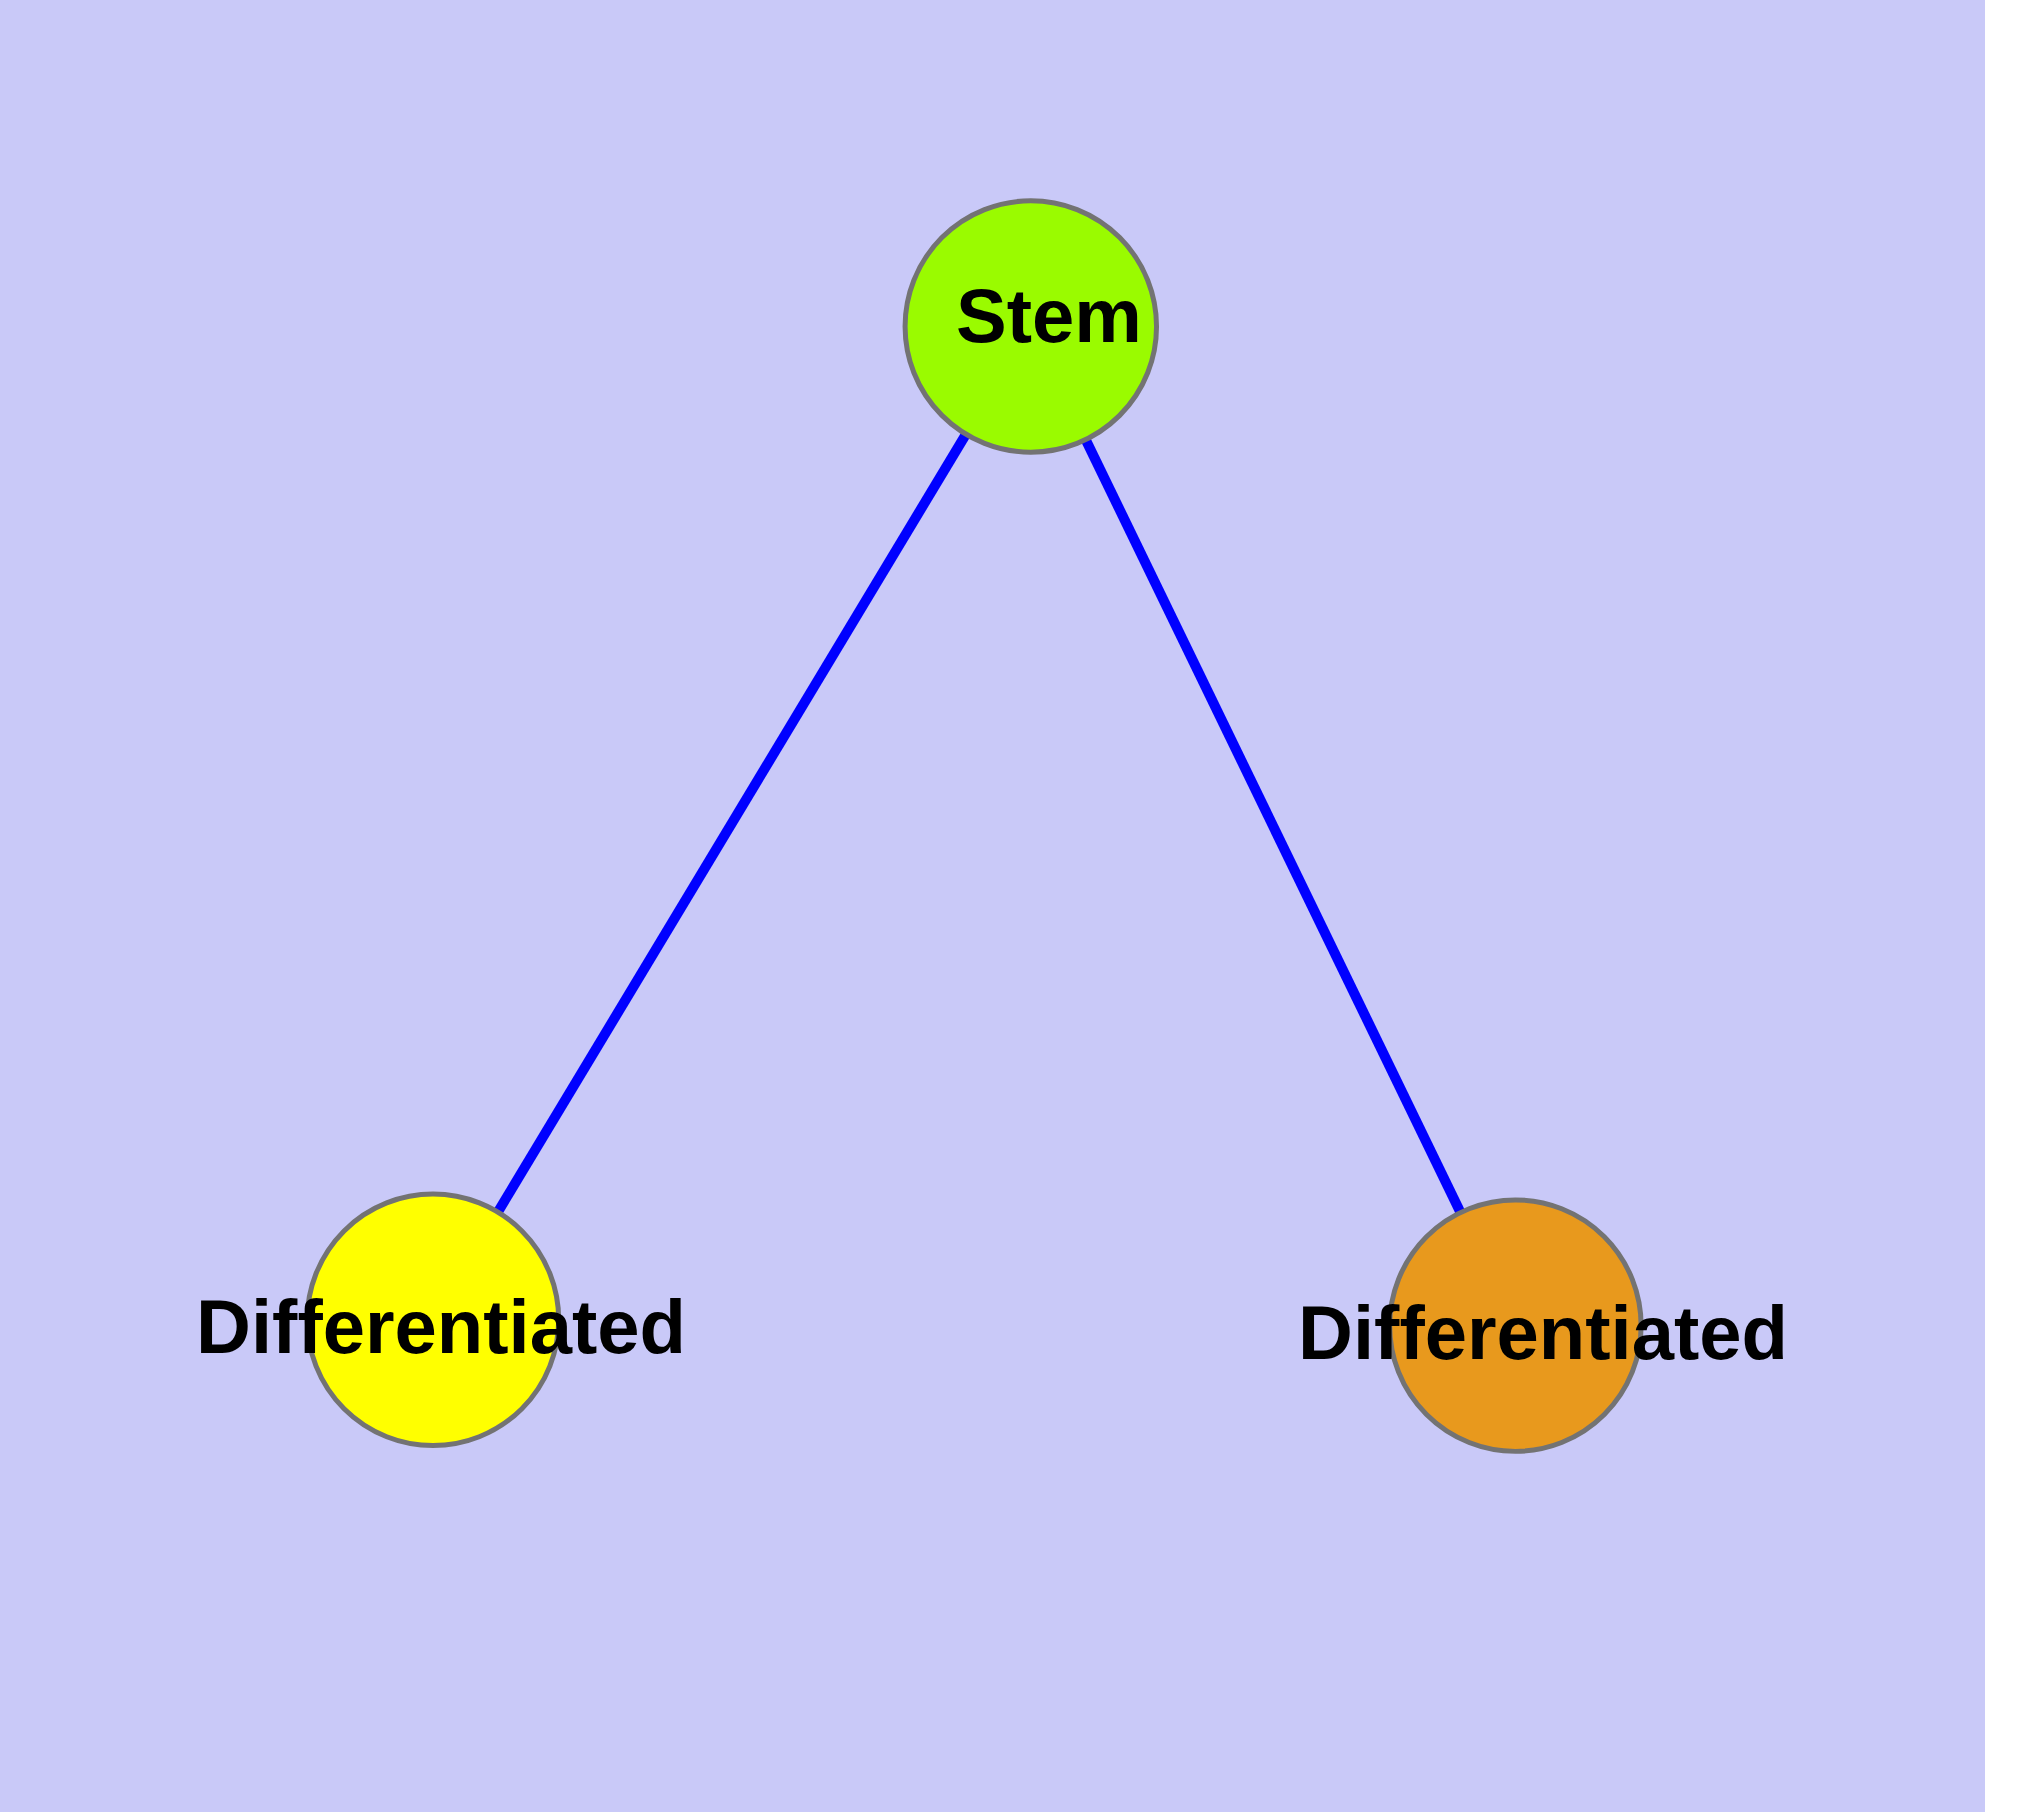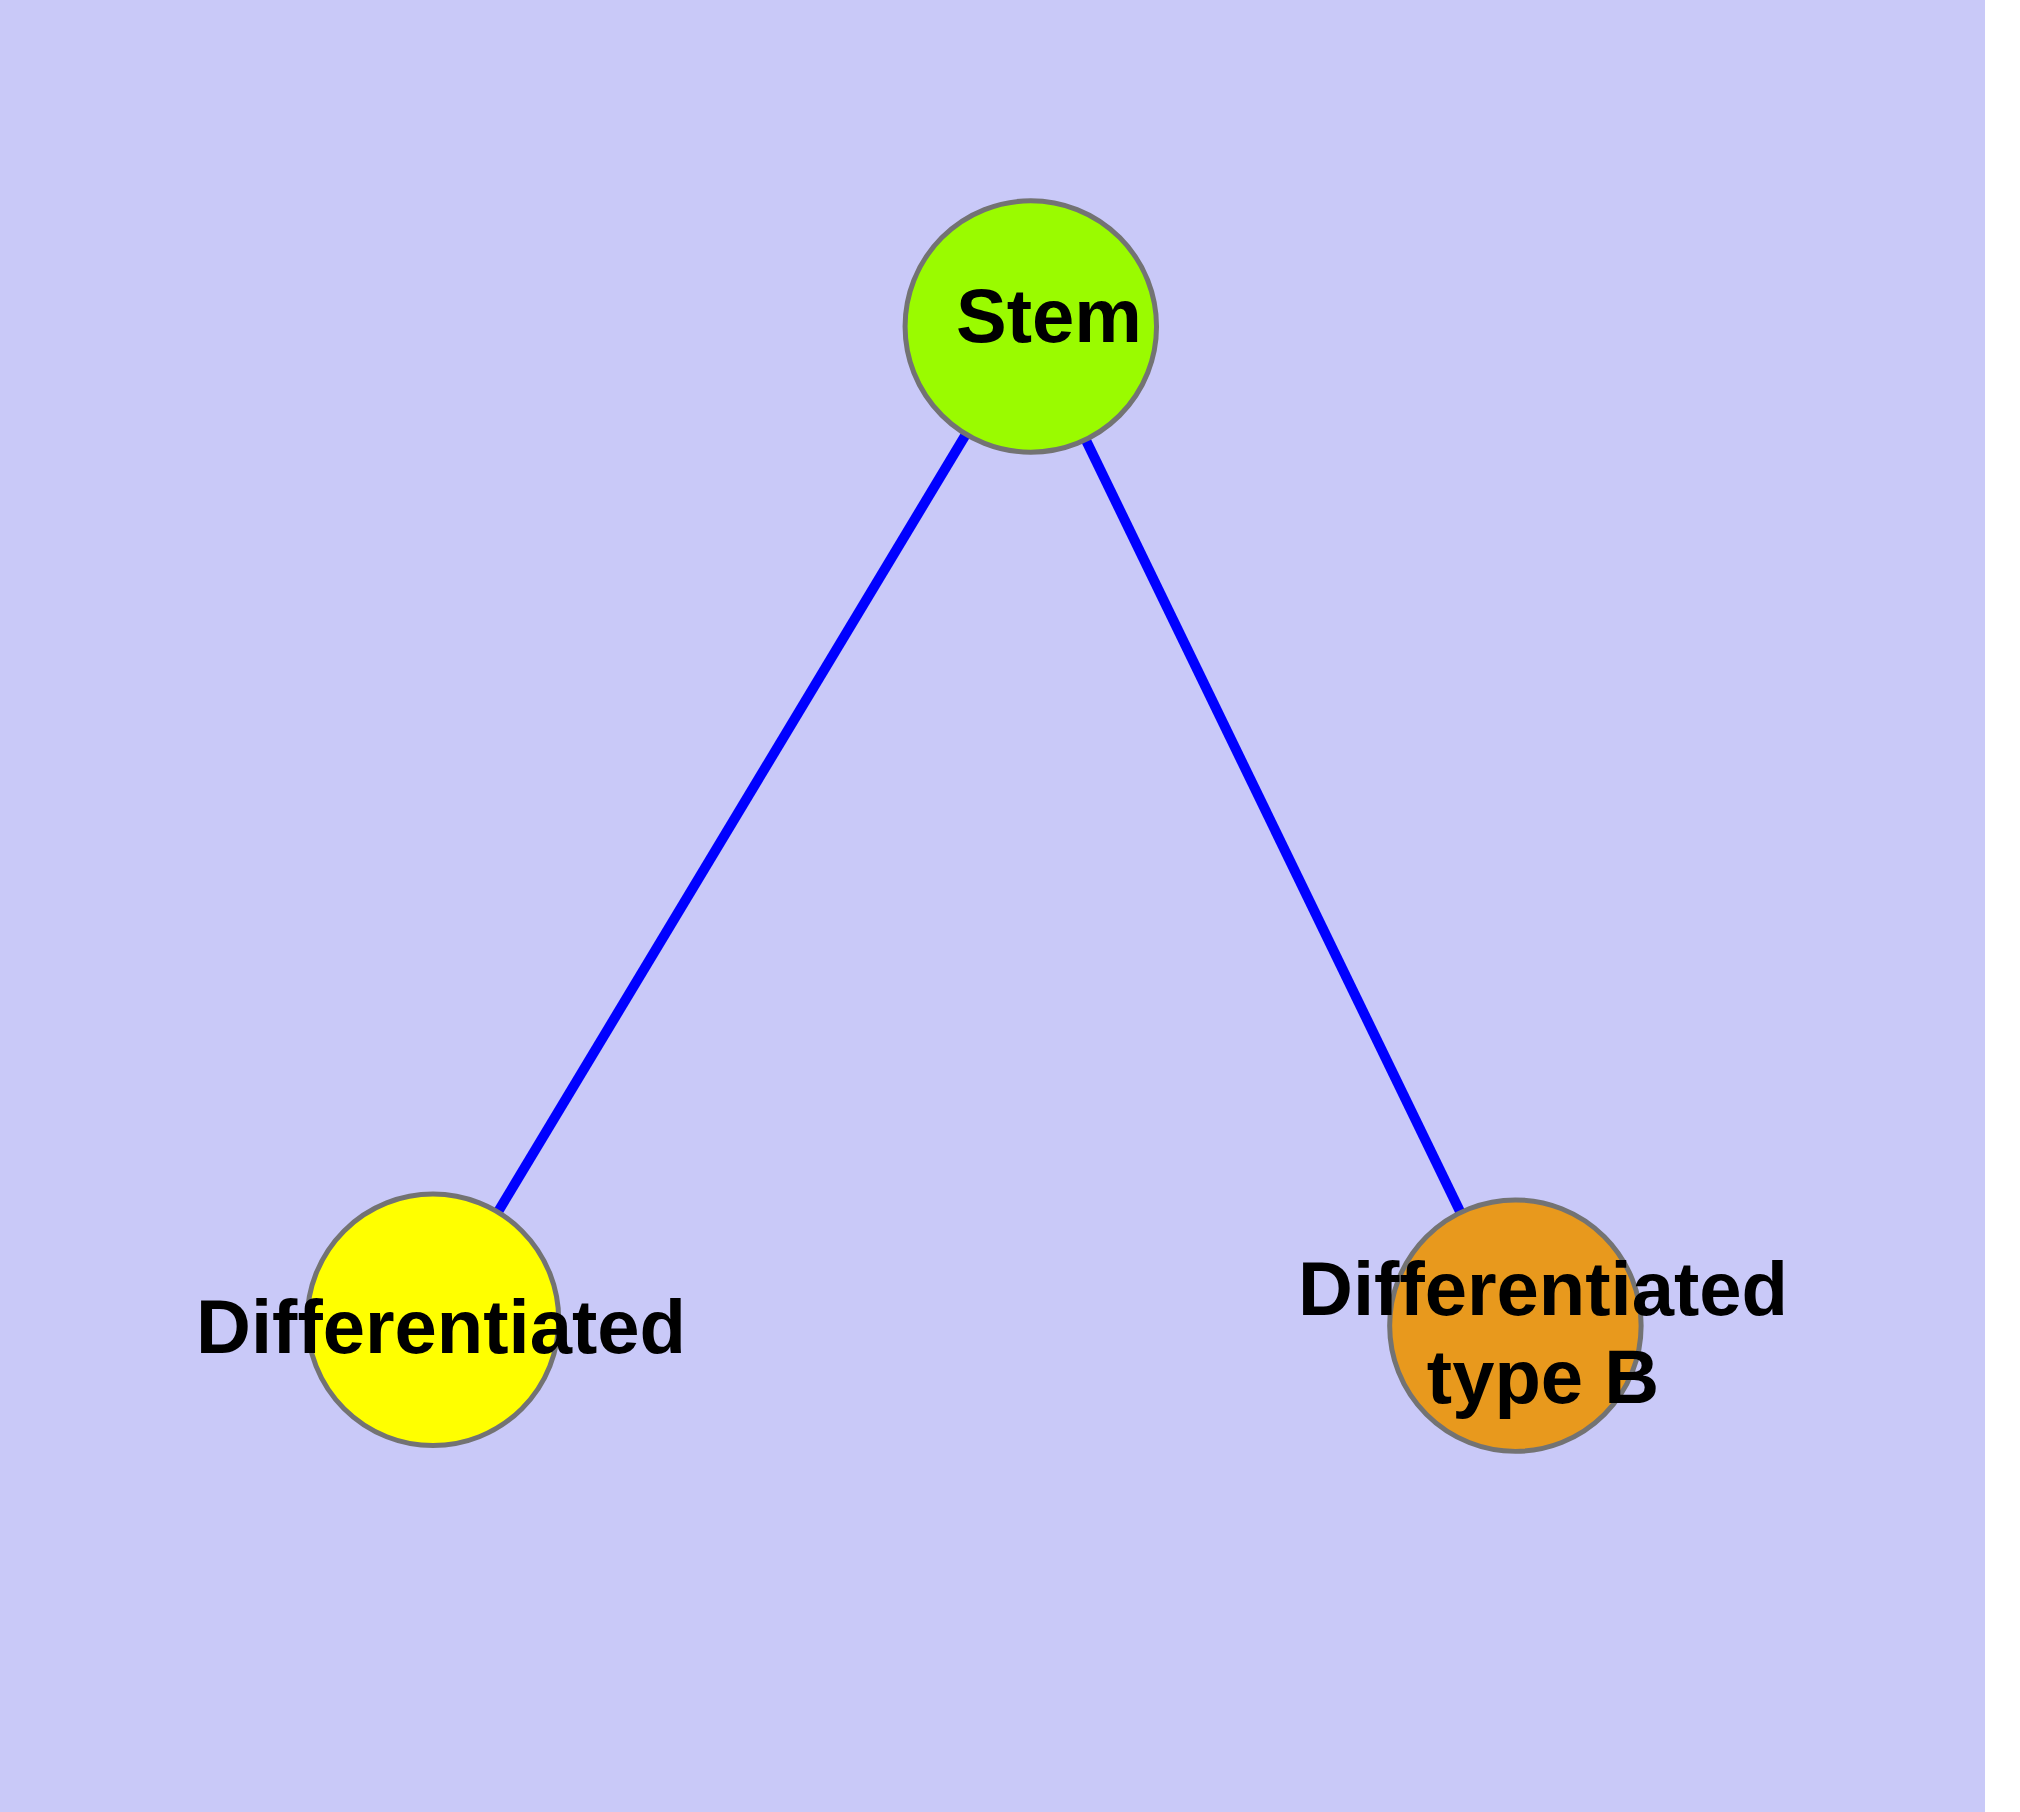--- a/index.html
+++ b/index.html
@@ -46,16 +46,15 @@
       <circle cx="1820" cy="1573" r="151" fill="#E8991D" stroke="#737373" stroke-width="6"></circle>
     </svg>
 <div class="node-label" style="left: 1049px; top: 316px; color: rgb(0, 0, 0);">
       <div>Stem</div>
     </div>
     <div class="node-label" style="left: 441px; top: 1327px; color: rgb(0, 0, 0);">
       <div>Differentiated</div>
     </div>
     <div class="node-label" style="left: 1543px; top: 1333px; color: rgb(0, 0, 0);">
       <div>Differentiated</div>
-      <div>type B</div>
     </div>
   </div>
 
 
 </body></html>

